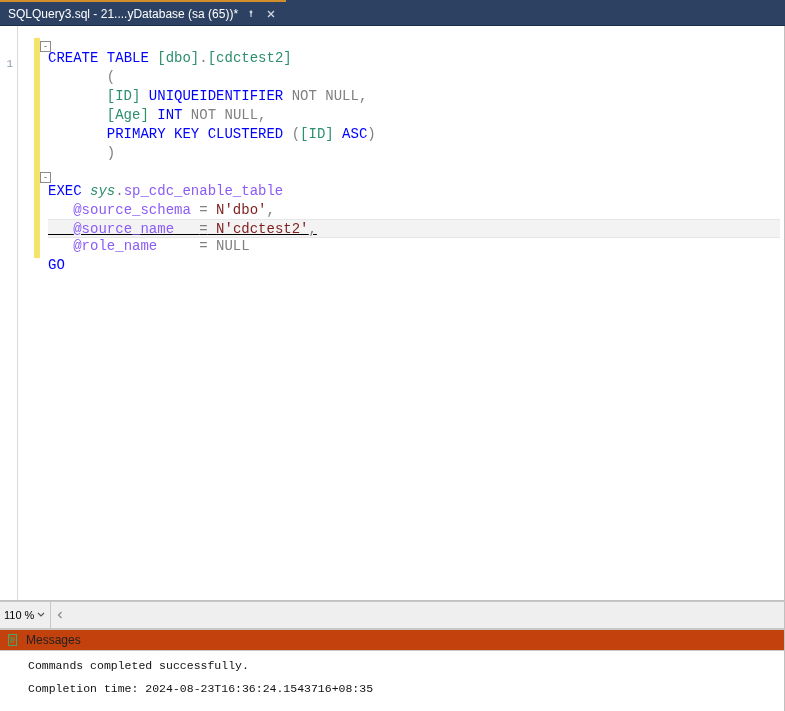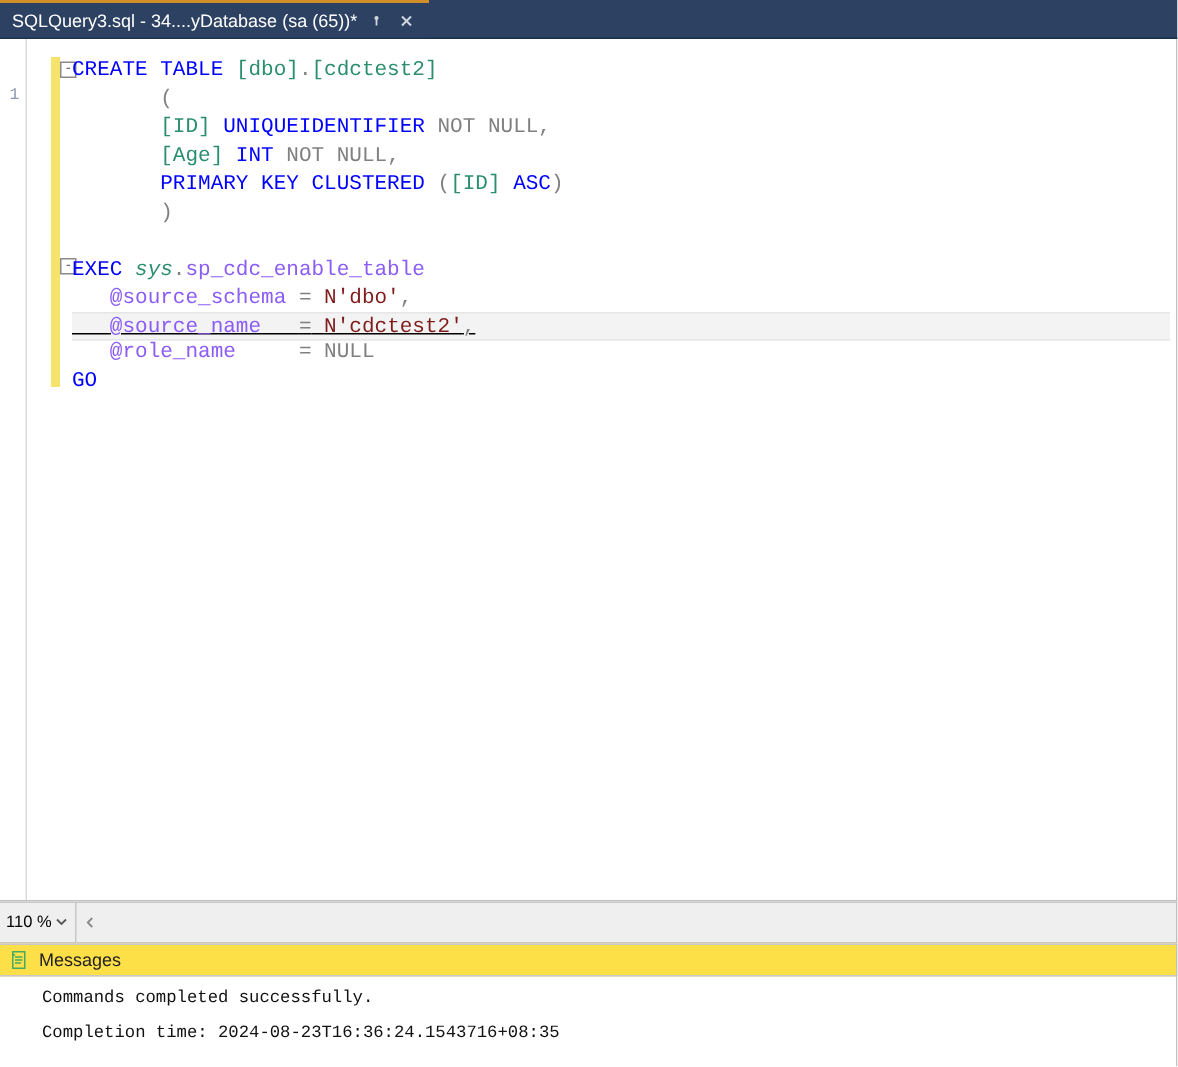--- a/index.html
+++ b/index.html
@@ -94,21 +94,21 @@
   display: flex; align-items: center; justify-content: center;
   font-size: 9px; line-height: 9px;
   color: #555;
   font-family: Consolas, monospace;
 }
 .fold-glyph::before { content: "-"; }
 .fold-glyph.f1 { top: 15px; }
 .fold-glyph.f2 { top: 146px; }
 .code {
   flex: 1;
-  padding: 12px 4px 0 4px;
+  padding: 23px 4px 0 4px;
   line-height: 19px;
   font-size: 14px;
   white-space: pre;
   overflow: hidden;
   position: relative;
 }
 .code .line { height: 19px; }
 .code .hl {
   background: #f3f3f3;
   border-top: 1px solid #e6e6e6;
@@ -151,21 +151,21 @@
 .zoom-bar .scroll-stub {
   width: 14px; height: 14px;
   margin-left: 2px;
   display: inline-flex; align-items: center; justify-content: center;
   color: #888;
 }
 
 
 .messages-header {
   height: 22px;
-  background: #fde047;
+  background: #c2410c;
   border-top: 1px solid #c8c8c8;
   border-bottom: 1px solid #c8c8c8;
   border-right: 1px solid #c0c0c0;
   display: flex;
   align-items: center;
   gap: 6px;
   padding-left: 6px;
   font-family: "Segoe UI", Tahoma, sans-serif;
   font-size: 12px;
   color: #222;
@@ -185,21 +185,21 @@
 }
 .messages-body .line { margin-bottom: 10px; }
 </style>
 </head>
 <body>
 
 <div class="window">
 
   <div class="tab-bar">
     <div class="tab">
-      <span>SQLQuery3.sql - 34....yDatabase (sa (65))*</span>
+      <span>SQLQuery3.sql - 21....yDatabase (sa (65))*</span>
       <span class="pin">
         <svg width="10" height="10" viewBox="0 0 10 10">
             <circle cx="5" cy="3" r="1.4" fill="#d0d6e0"></circle>
             <rect x="4.4" y="3" width="1.2" height="5" fill="#d0d6e0"></rect>
           </svg>
       </span>
       <span class="close">
         <svg width="10" height="10" viewBox="0 0 10 10">
             <path d="M2 2 L8 8 M8 2 L2 8" stroke="#d0d6e0" stroke-width="1.4"></path>
           </svg>

